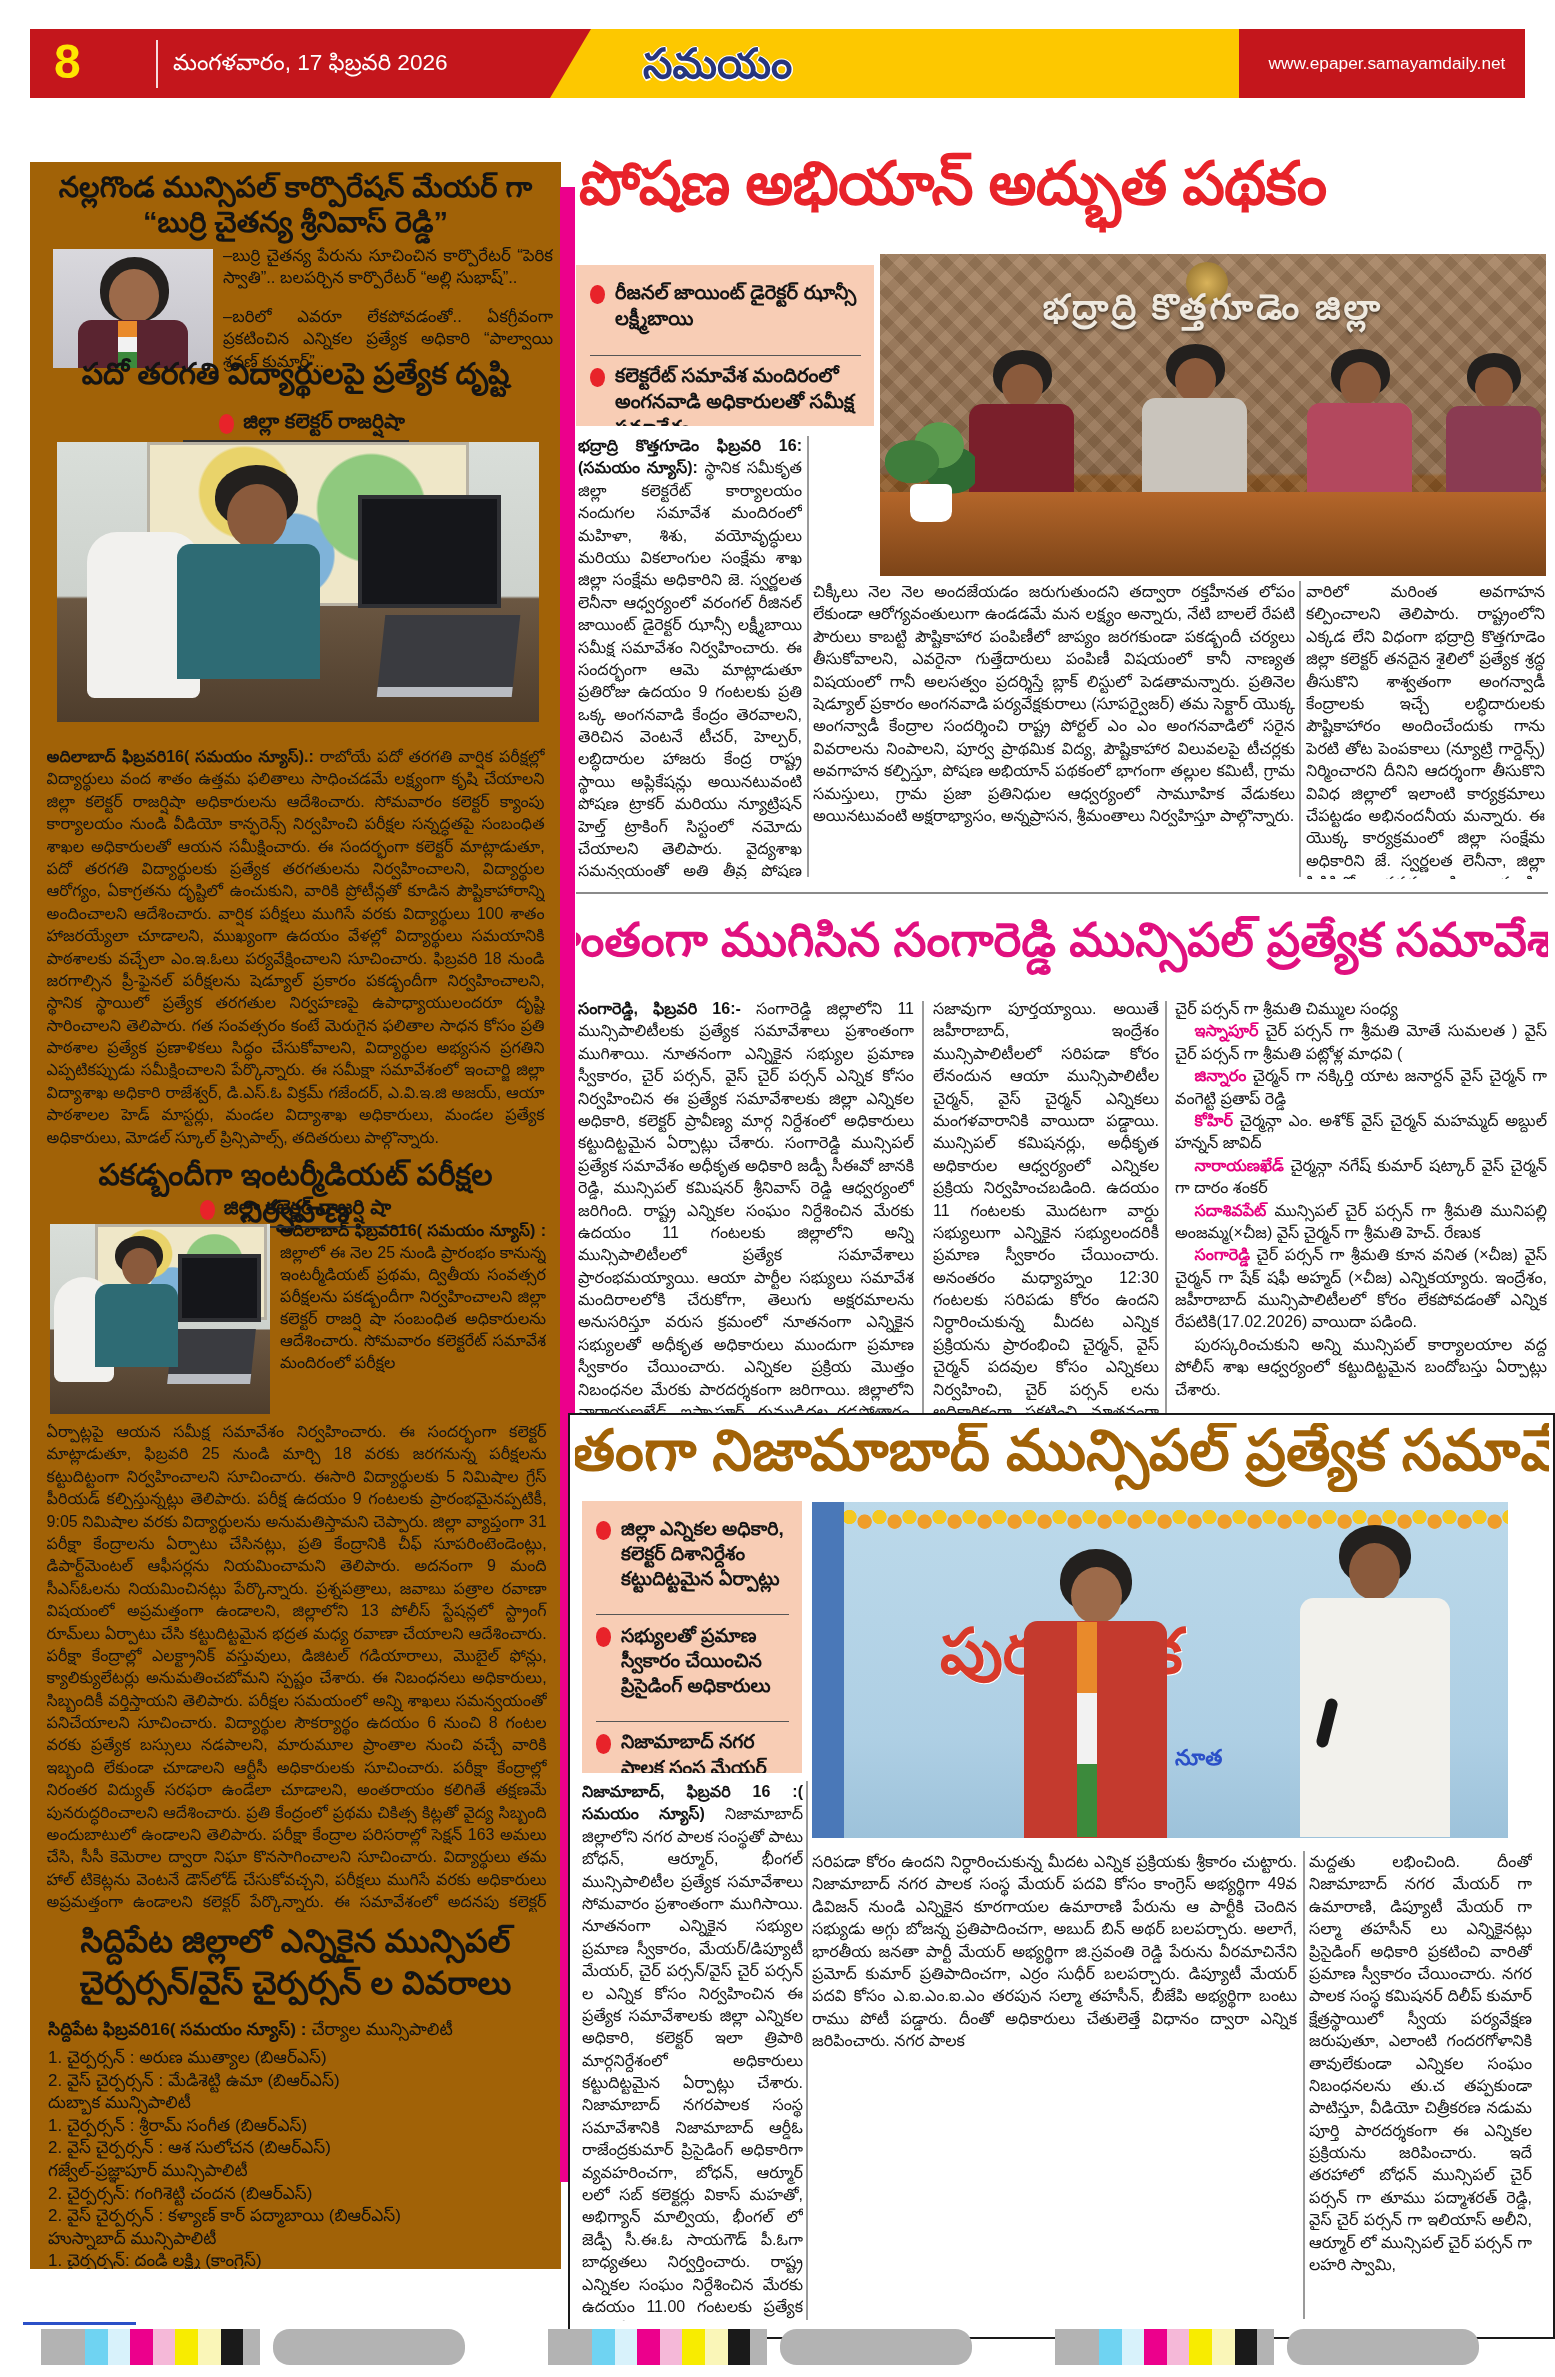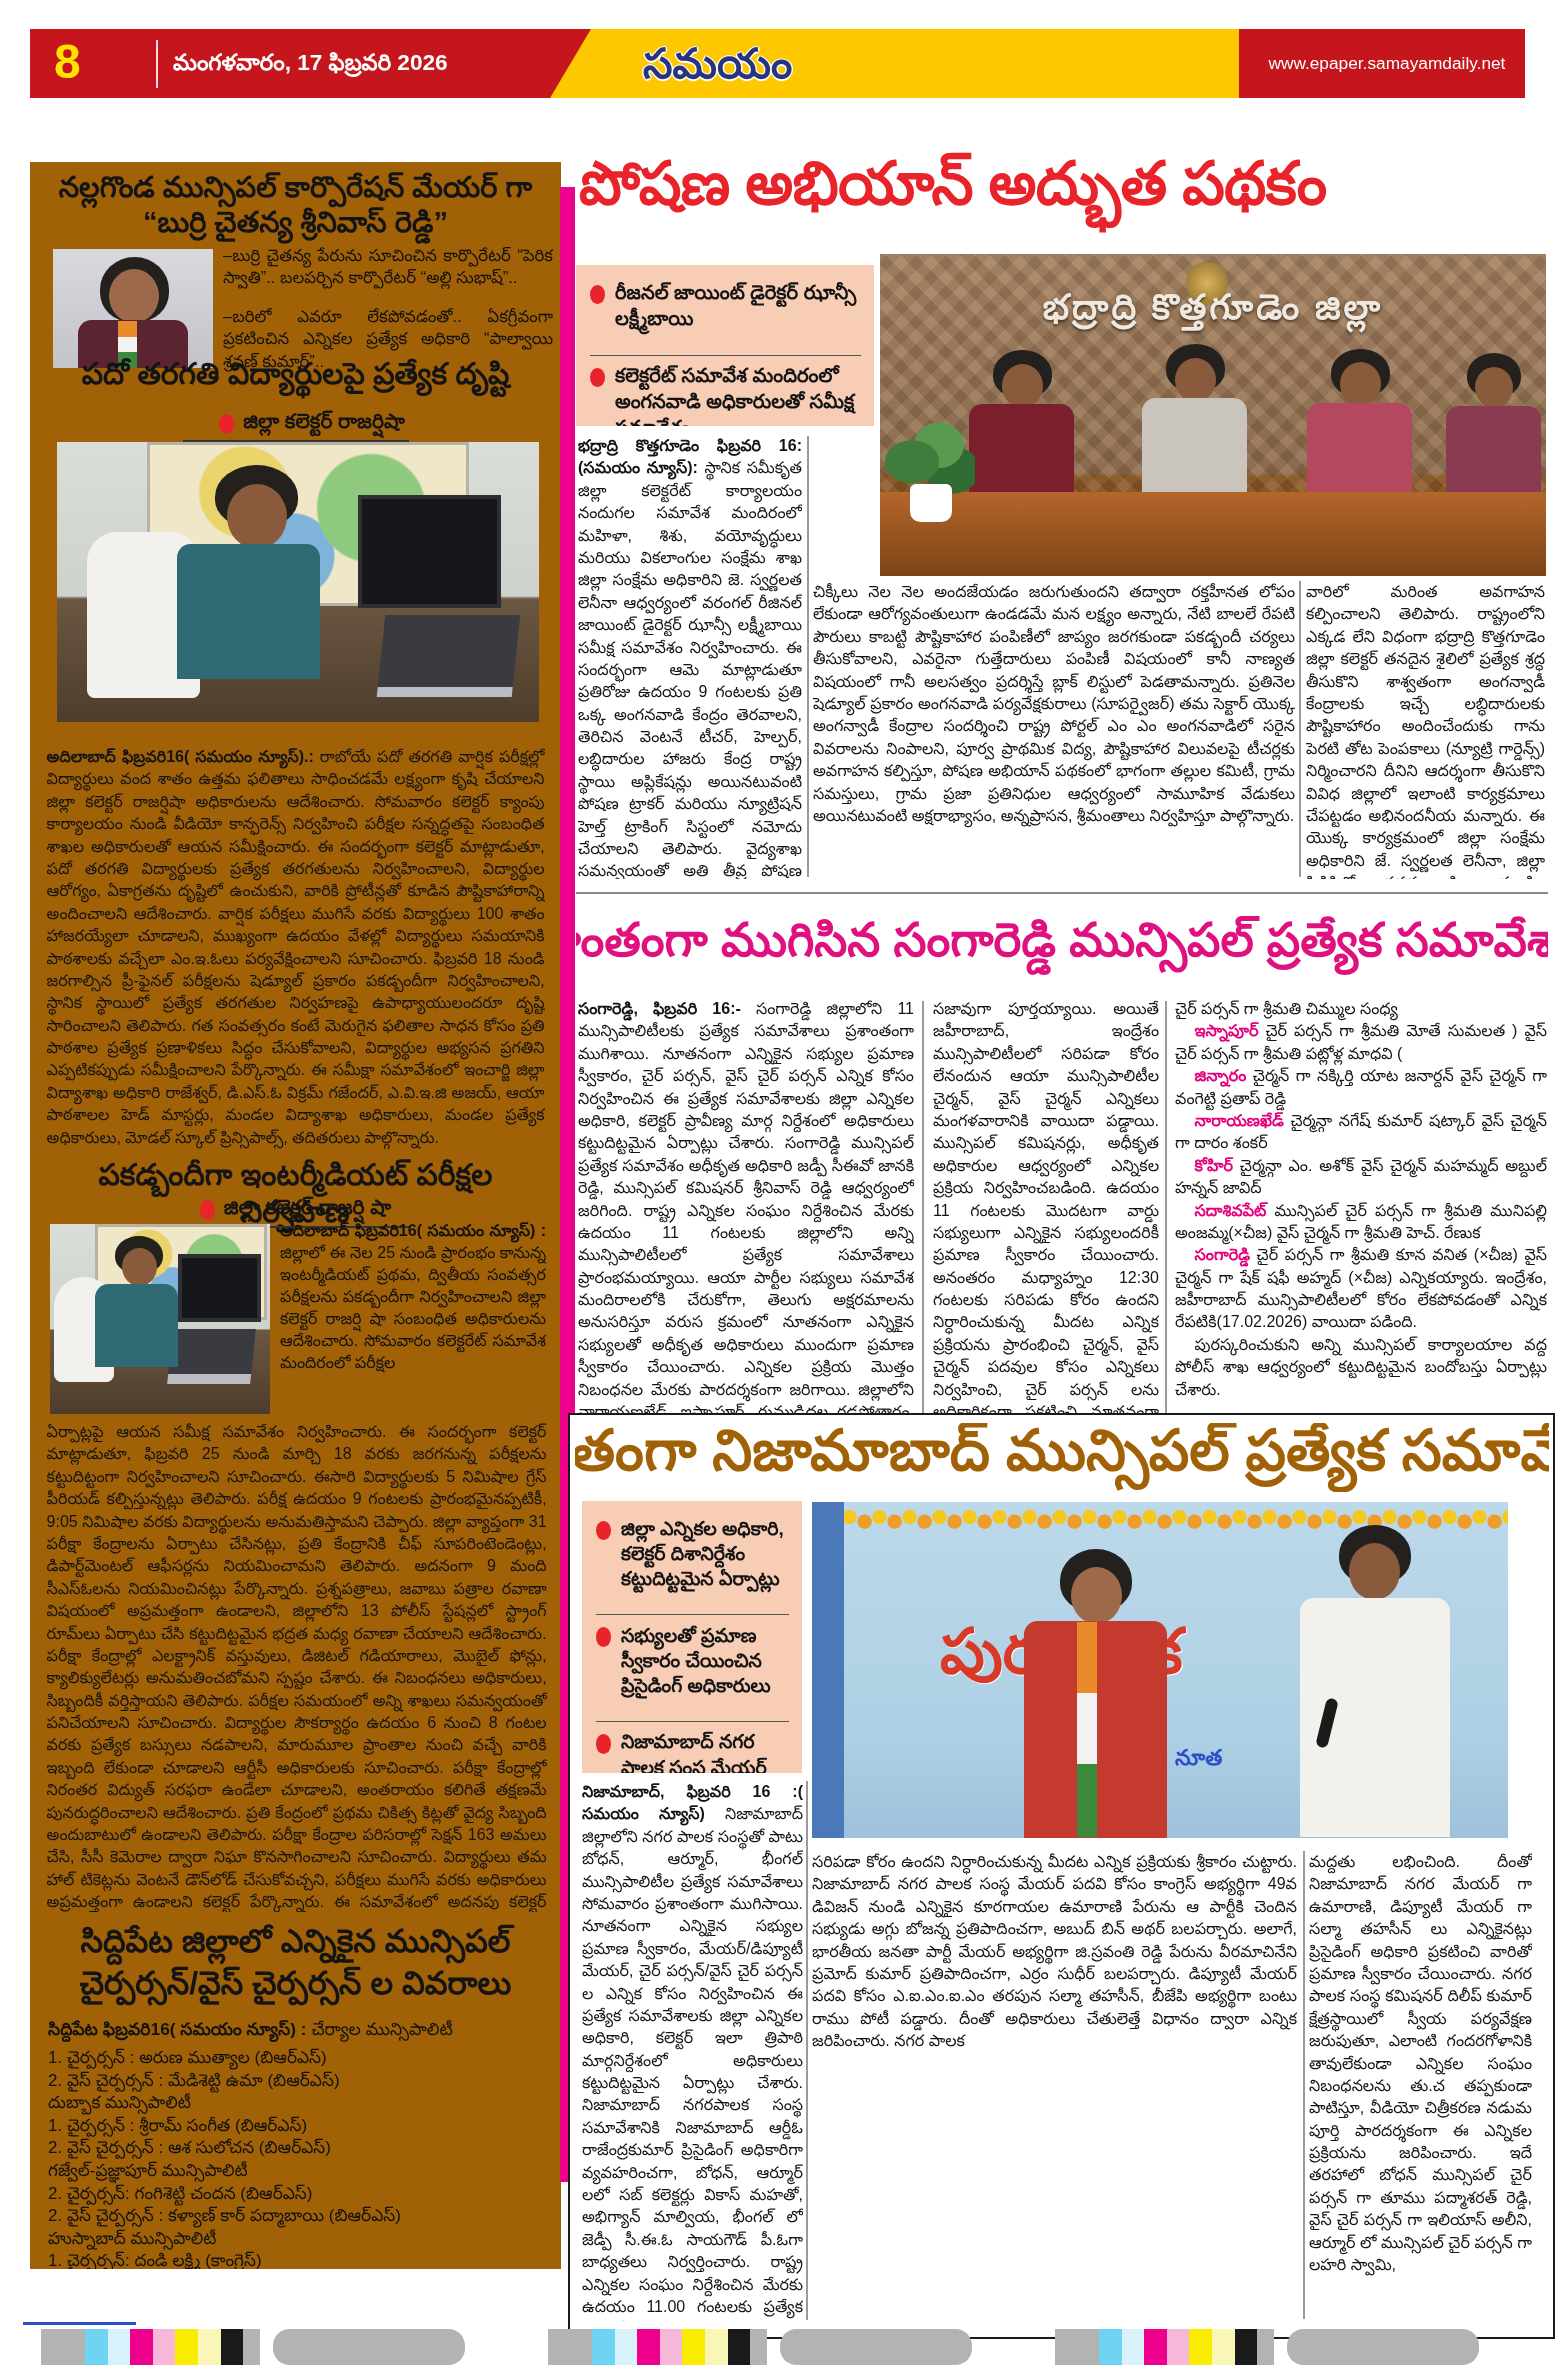--- a/index.html
+++ b/index.html
@@ -6,21 +6,21 @@
   .page{position:relative;width:1555px;height:2377px;background:#ffffff;overflow:hidden;
         font-family:"Liberation Sans", sans-serif;color:#111;}
 
   
   .hdr{position:absolute;left:30px;top:29px;width:1495px;height:69px;background:#fdc800;}
   .hdr-red-left{position:absolute;left:0;top:0;bottom:0;width:561px;background:#c4161c;
         clip-path:polygon(0 0,100% 0,calc(100% - 41px) 100%,0 100%);}
   .hdr-red-right{position:absolute;right:0;top:0;bottom:0;width:286px;background:#c4161c;}
   .pageno{position:absolute;left:24px;top:4.5px;font-size:48px;font-weight:800;color:#ffe400;}
   .hdr-sep{position:absolute;left:126px;top:10.5px;width:1.5px;height:48px;background:#ffffff;opacity:.85;}
-  .hdr-date{position:absolute;left:143px;top:21px;font-size:22.6px;font-weight:700;color:#ffffff;white-space:nowrap;}
+  .hdr-date{position:absolute;left:143px;top:21px;font-size:22.6px;font-weight:400;color:#ffffff;white-space:nowrap;}
   .masthead{position:absolute;left:46%;top:10.5px;transform:translateX(-50%);font-size:42px;font-weight:800;color:#27357e;
         text-shadow:1.5px 0 #fff,-1.5px 0 #fff,0 1.5px #fff,0 -1.5px #fff;white-space:nowrap;}
   .hdr-url{position:absolute;right:19.6px;top:24px;font-size:17.3px;color:#ffffff;white-space:nowrap;}
 
   
   .leftcol{position:absolute;left:30px;top:162px;width:531px;height:2107px;background:#a16207;overflow:hidden;}
   .mag-strip{position:absolute;left:560px;top:187px;width:15px;height:1995px;background:#ec008c;}
   .lc-head{position:relative;margin:0 10.5px;text-align:center;font-weight:800;color:#141414;line-height:1.22;}
   .h-a1{position:absolute;left:10.5px;right:10.5px;top:7.5px;font-size:29px;}
   .h-a2{position:absolute;left:7.5px;right:7.5px;top:194px;font-size:30px;}
@@ -291,26 +291,26 @@
     <div>చైర్ పర్సన్ గా  శ్రీమతి చిమ్ముల సంధ్య</div>
     <div class="mline">
       <span class="muni">ఇస్నాపూర్</span>
       <span>చైర్ పర్సన్ గా శ్రీమతి మోతే సుమలత ) వైస్ చైర్ పర్సన్ గా  శ్రీమతి పట్లోళ్ల మాధవి (</span>
     </div>
     <div class="mline">
       <span class="muni">జిన్నారం</span>
       <span>చైర్మన్ గా  నక్కిర్తి యాట జనార్దన్  వైస్ చైర్మన్  గా వంగెట్టి ప్రతాప్ రెడ్డి</span>
     </div>
     <div class="mline">
+      <span class="muni">కోహిర్</span>
+      <span>చైర్మన్గా ఎం. అశోక్ వైస్ చైర్మన్ మహమ్మద్  అబ్దుల్ హన్నన్ జావిద్</span>
+    </div>
+    <div class="mline">
       <span class="muni">నారాయణఖేడ్</span>
       <span>చైర్మన్గా  నగేష్ కుమార్ షట్కార్ వైస్ చైర్మన్ గా దారం శంకర్</span>
-    </div>
-    <div class="mline">
-      <span class="muni">కోహిర్</span>
-      <span>చైర్మన్గా ఎం. అశోక్ వైస్ చైర్మన్ మహమ్మద్  అబ్దుల్ హన్నన్ జావిద్</span>
     </div>
     <div class="mline">
       <span class="muni">సదాశివపేట్</span>
       <span>మున్సిపల్ చైర్ పర్సన్ గా శ్రీమతి మునిపల్లి అంజమ్మ(×చీజ) వైస్ చైర్మన్ గా శ్రీమతి హెచ్. రేణుక</span>
     </div>
     <div class="mline">
       <span class="muni">సంగారెడ్డి</span>
       <span>చైర్ పర్సన్ గా శ్రీమతి కూన వనిత (×చీజ) వైస్ చైర్మన్ గా షేక్ షఫీ అహ్మద్ (×చీజ) ఎన్నికయ్యారు. ఇంద్రేశం, జహీరాబాద్ మున్సిపాలిటీలలో కోరం లేకపోవడంతో ఎన్నిక రేపటికి(17.02.2026) వాయిదా పడింది.</span>
     </div>
     <div class="mline">పురస్కరించుకుని అన్ని మున్సిపల్ కార్యాలయాల వద్ద పోలీస్ శాఖ ఆధ్వర్యంలో కట్టుదిట్టమైన బందోబస్తు ఏర్పాట్లు చేశారు.</div>

